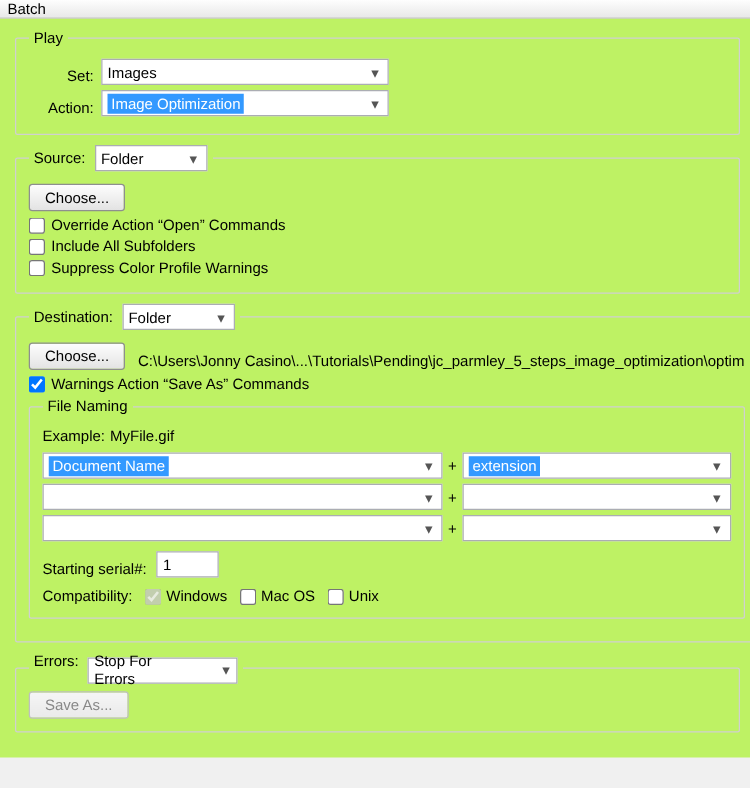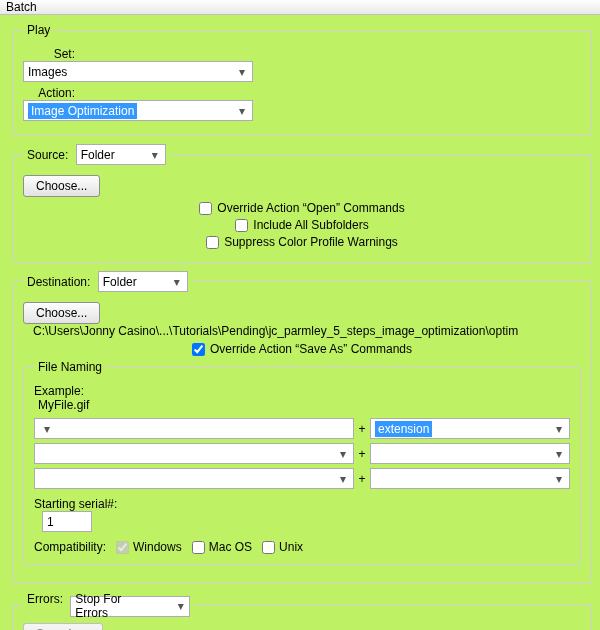--- a/index.html
+++ b/index.html
@@ -29,23 +29,22 @@
     border-radius: 2px;
     margin: 0 0 8px 0;
     padding: 6px 10px 10px 10px;
   }
   fieldset legend {
     padding: 0 4px;
     color: #000;
   }
   .row {
     display: flex;
-    align-items: flex-start;
+    align-items: flex-end;
     margin: 4px 0;
-    flex-direction: column;
   }
   .label-right {
     text-align: right;
     width: 58px;
     padding-right: 6px;
   }
   .select {
     display: inline-flex;
     align-items: center;
     justify-content: space-between;
@@ -77,21 +76,20 @@
   .btn.disabled {
     color: #888;
     border-color: #bfbfbf;
     background: linear-gradient(to bottom, #f5f5f5, #eaeaea);
     cursor: default;
   }
   .checkbox-row {
     display: flex;
     align-items: center;
     margin: 2px 0 3px 0;
-    justify-content: center;
   }
   .checkbox-row input[type=checkbox] {
     margin: 0 5px 0 0;
     width: 13px; height: 13px;
   }
   .path {
     margin-left: 10px;
     white-space: nowrap;
     overflow: hidden;
   }
@@ -179,32 +177,33 @@
         <span class="seltext">Folder</span>
         <span class="arrow">▾</span>
       </span>
     </legend>
     <div class="row">
       <button class="btn">Choose...</button>
       <span class="path">C:\Users\Jonny Casino\...\Tutorials\Pending\jc_parmley_5_steps_image_optimization\optim</span>
     </div>
     <div class="checkbox-row">
       <input type="checkbox" checked="" style="">
-      <span>Override Action “Save As” Commands</span>
+      <span>Warnings Action “Save As” Commands</span>
     </div>
 
     <fieldset style="margin-top:4px;">
       <legend>File Naming</legend>
       <div class="row" style="margin-bottom:6px;">
         <span>Example:</span>
         <span style="margin-left:4px">MyFile.gif</span>
       </div>
 
       <div class="naming-grid">
         <div class="select sel-selected" style="width:320px">
+          <span class="seltext">Document Name</span>
           <span class="arrow">▾</span>
         </div>
         <div class="plus">+</div>
         <div class="select sel-selected" style="flex:1">
           <span class="seltext">extension</span>
           <span class="arrow">▾</span>
         </div>
       </div>
 
       <div class="naming-grid">

